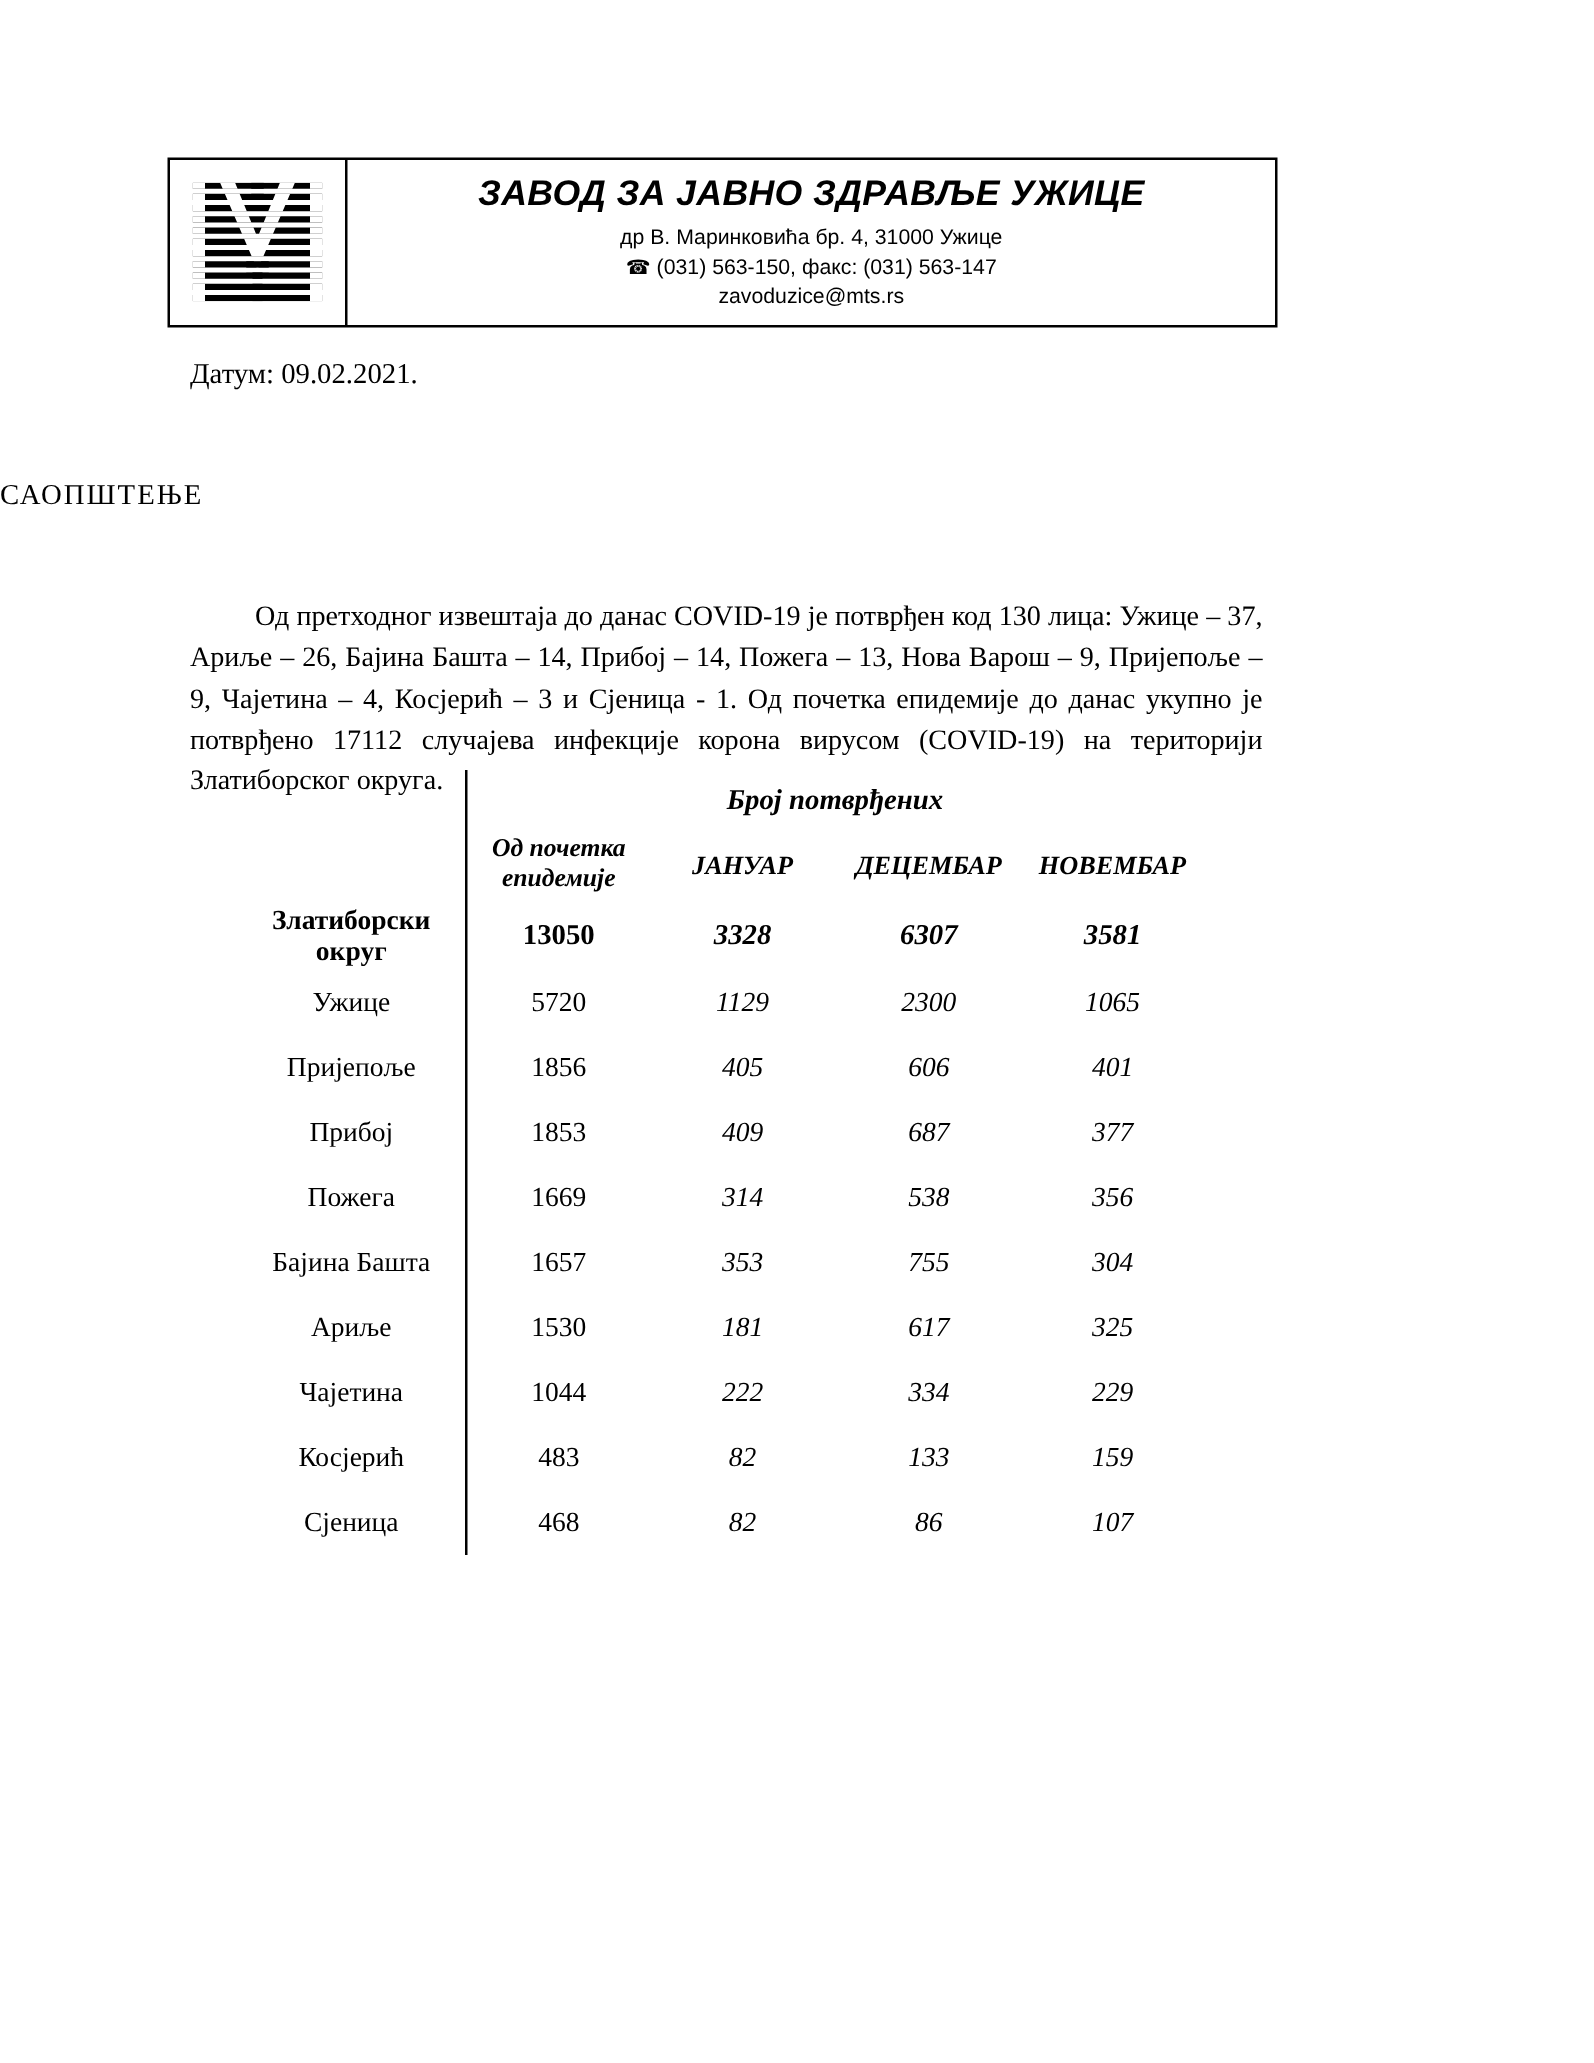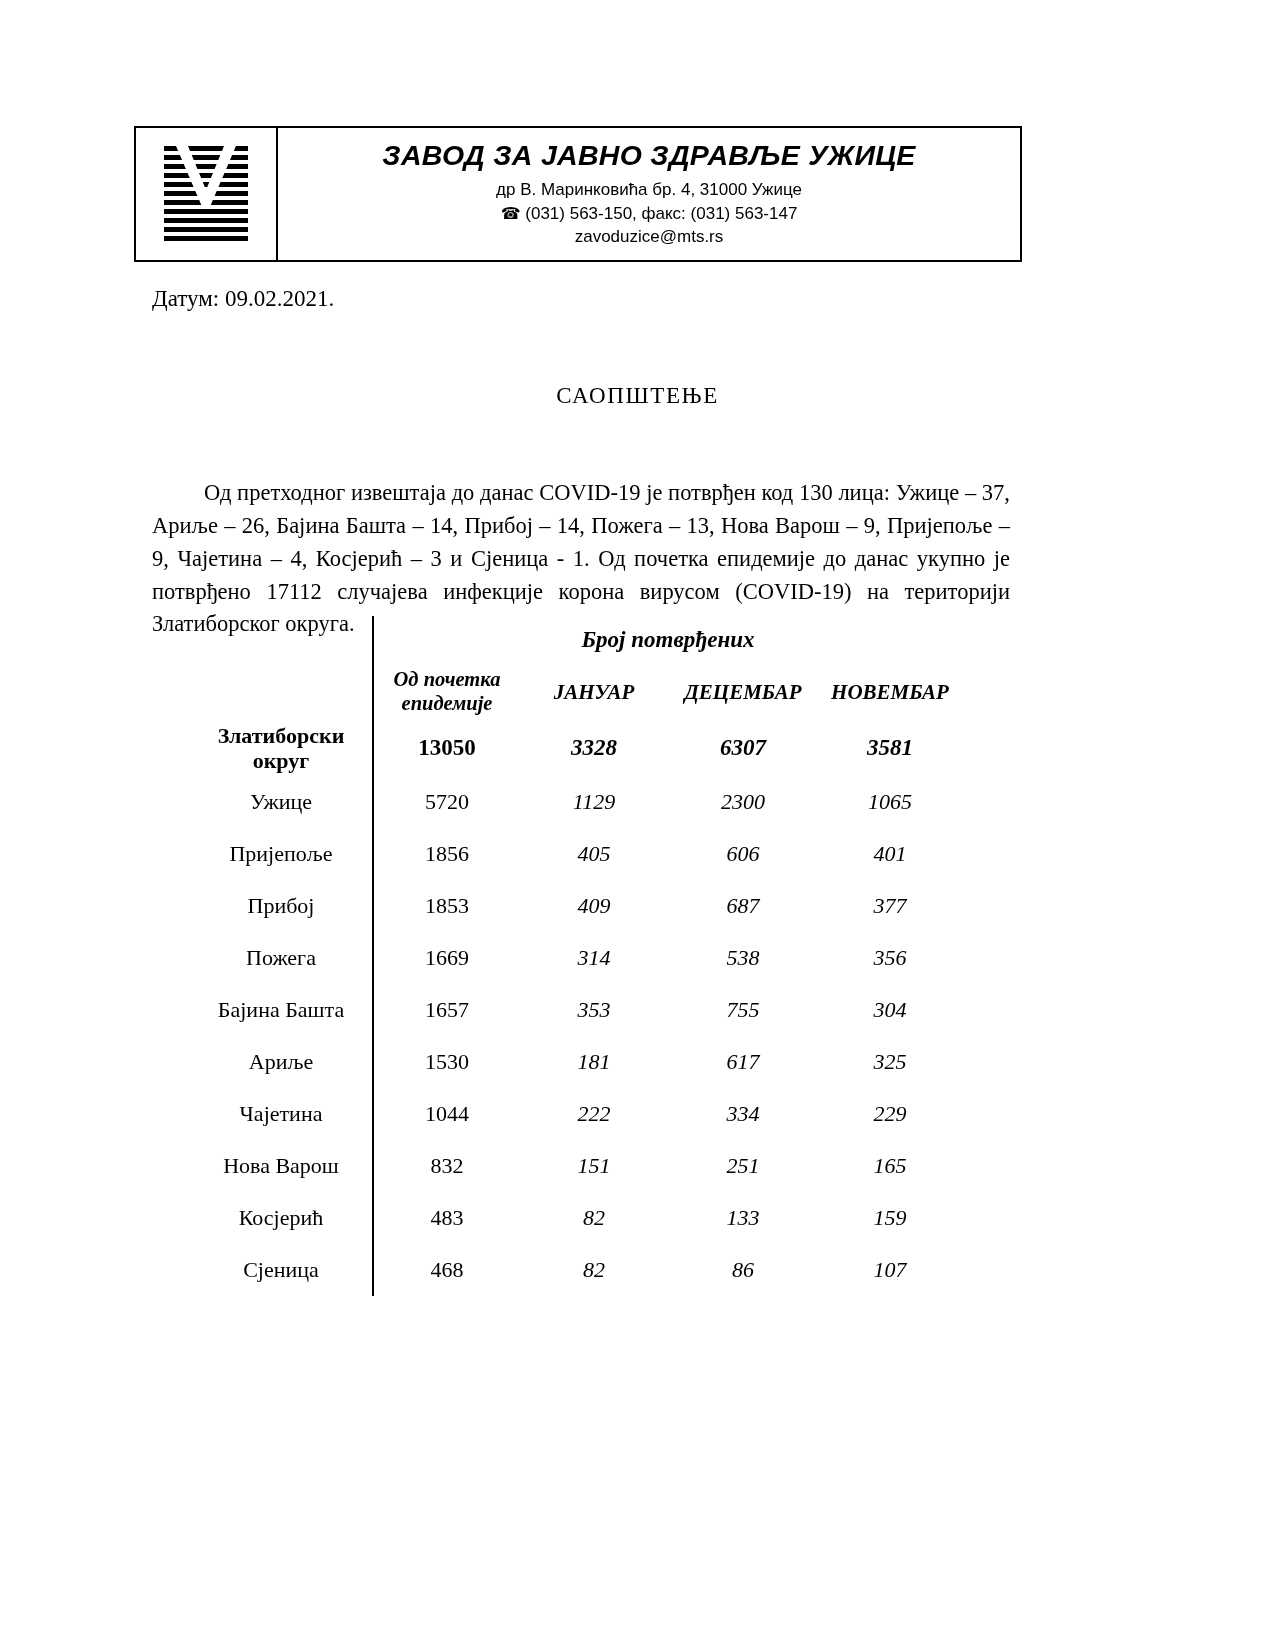--- a/index.html
+++ b/index.html
@@ -87,21 +87,21 @@
     line-height: 1.2;
     white-space: nowrap;
   }
 
   
   .doc-heading {
     position: absolute;
     left: 0;
     top: 383px;
     width: 1275px;
-    text-align: center;
+    text-align: left;
     font-size: 23px;
     letter-spacing: 1.6px;
     font-weight: normal;
   }
 
   
   .body-par {
     position: absolute;
     left: 152px;
     top: 477px;
@@ -349,27 +349,20 @@
         </tr>
 
         <tr class="row">
           <td class="rowname">Чајетина</td>
           <td class="num plain vline">1044</td>
           <td class="num">222</td>
           <td class="num">334</td>
           <td class="num">229</td>
         </tr>
 
-        <tr class="row">
-          <td class="rowname">Нова Варош</td>
-          <td class="num plain vline">832</td>
-          <td class="num">151</td>
-          <td class="num">251</td>
-          <td class="num">165</td>
-        </tr>
 
         <tr class="row">
           <td class="rowname">Косјерић</td>
           <td class="num plain vline">483</td>
           <td class="num">82</td>
           <td class="num">133</td>
           <td class="num">159</td>
         </tr>
 
         <tr class="row">

